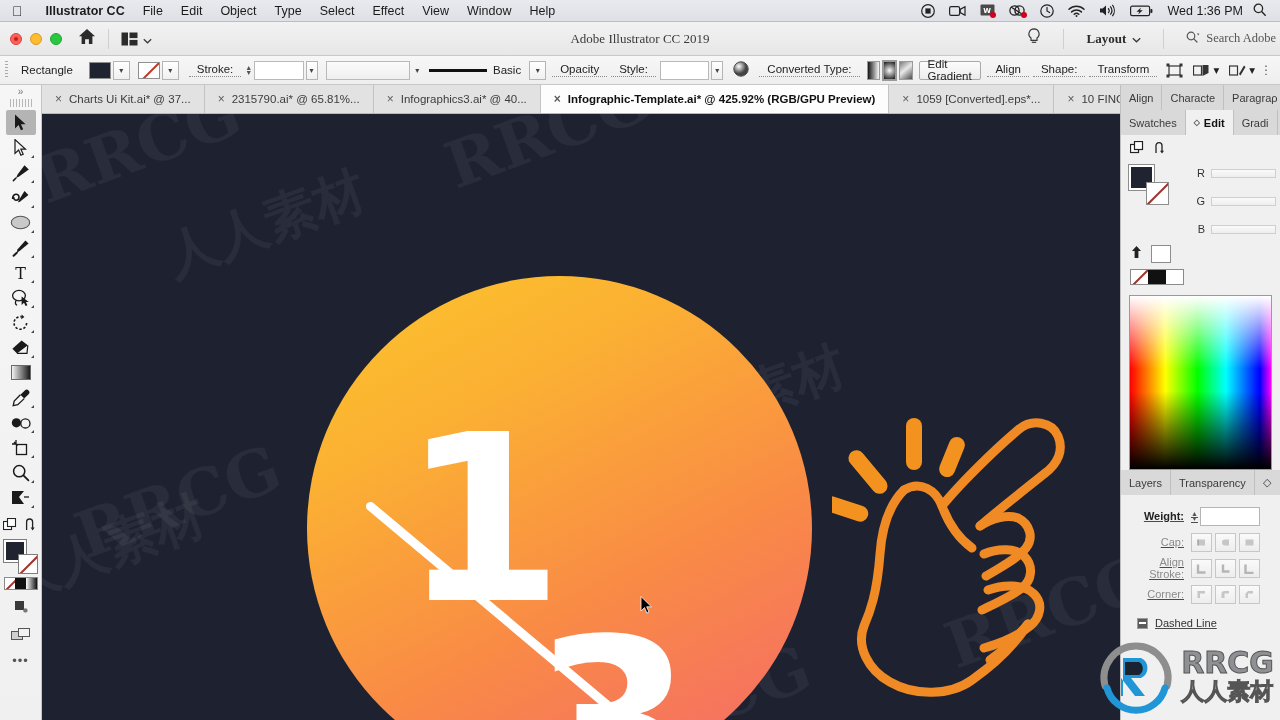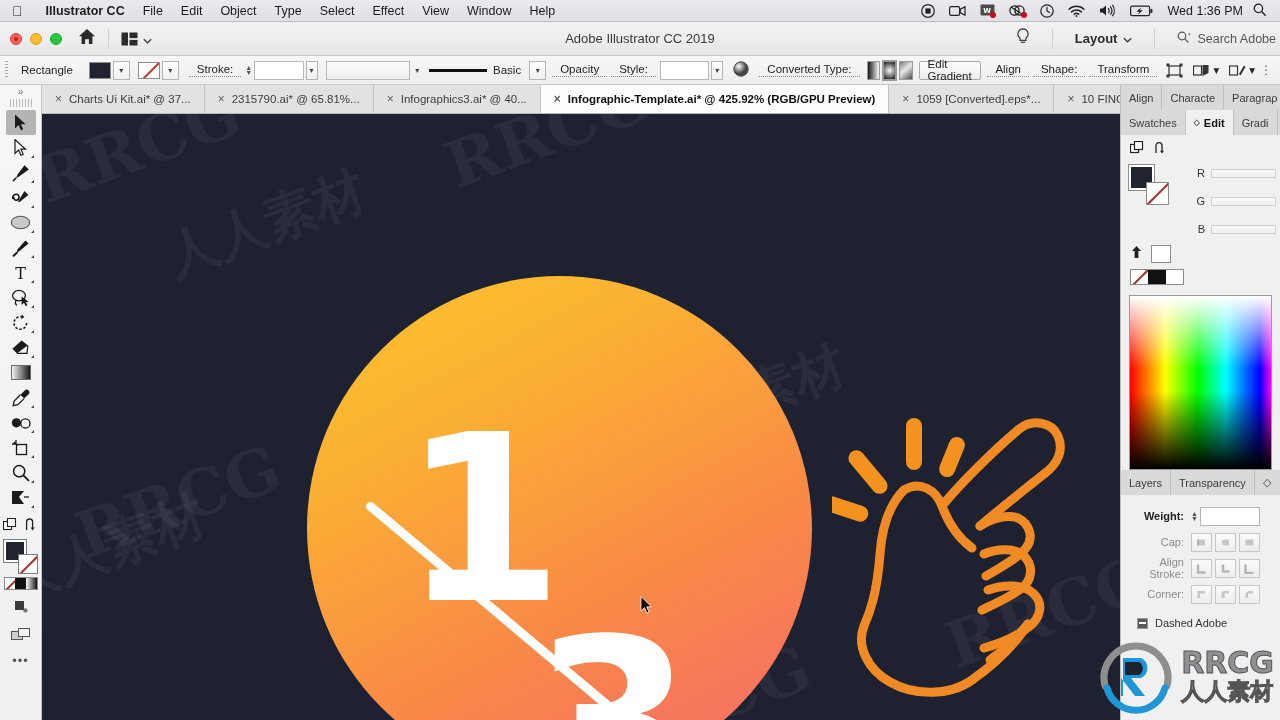--- a/index.html
+++ b/index.html
@@ -29,21 +29,21 @@
   .macbar .srch { margin-right: 8px; }
   .reddot { width: 6px; height: 6px; border-radius: 50%; background: #d0021b;
             position: absolute; right: -1px; bottom: -1px; }
   .icwrap { position: relative; display: inline-block; line-height: 0; }
 
   
   .titlebar {
     position: absolute; top: 22px; left: 0; width: 1280px; height: 34px;
     background: linear-gradient(#f2f2f2, #e7e7e7);
     border-bottom: 1px solid #c9c9c9;
-    display: flex; align-items: center;
+    display: flex; align-items: center; font-family: Liberation Serif, serif;
   }
   .traffic { display: flex; align-items: center; gap: 8px; padding-left: 10px; }
   .tl { width: 12px; height: 12px; border-radius: 50%; }
   .tl.r { background: #ff5f57; border: 1px solid #e0443e; }
   .tl.y { background: #febc2e; border: 1px solid #d89c26; }
   .tl.g { background: #28c840; border: 1px solid #1ea833; }
   .tl.r::after { content:''; display:block; width:4px; height:4px; border-radius:50%;
                  background:#b32620; margin:3px auto; }
   .homeicon { margin-left: 16px; }
   .tdiv { width: 1px; height: 20px; background: #cfcfcf; margin: 0 12px; }
@@ -226,21 +226,21 @@
   .rgbrow { display:flex; align-items:center; height:28px; }
   .rgbrow .lab { width: 26px; text-align:right; font-size:11px; color:#333; margin-right:6px; }
   .slider { flex:1; height:9px; background:linear-gradient(#fafafa,#eee); border:1px solid #cfcfcf; }
   .spectrum {
     margin: 10px 8px 0 8px; height: 175px; border: 1px solid #9a9a9a;
     background:
       linear-gradient(to bottom, rgba(255,255,255,1) 0%, rgba(255,255,255,0) 42%,
                       rgba(0,0,0,0) 55%, rgba(0,0,0,1) 100%),
       linear-gradient(to right, #ff0000 0%, #ffff00 25%, #00ff00 48%, #00ffff 68%, #0000ff 92%, #ff00ff 100%);
   }
-  .strokepanel { padding: 8px 14px 0 8px; font-size: 11px; color: #4a4a4a; }
+  .strokepanel { padding: 8px 14px 0 8px; font-size: 11px; color: #4a4a4a; text-decoration: underline; }
   .srow { display:flex; align-items:center; height: 26px; }
   .srow .slab { width: 62px; text-align:right; padding-right: 7px; color:#8b8b8b; }
   .srow .slab.on { color:#222; font-weight:bold; }
   .sbtn { width:21px; height:19px; border:1px solid #c7c7c7; background:linear-gradient(#fafafa,#ededed);
           margin-right:3px; display:flex; align-items:center; justify-content:center; }
   .wfield { display:flex; align-items:center; }
   .wfield .fld { width: 60px; height: 19px; border:1px solid #b5b5b5; background:#fff; }
   .dashrow { display:flex; align-items:center; gap:7px; padding: 10px 8px 0 8px; font-size:11px; color:#333; }
   .cbox { width:11px; height:11px; border:1px solid #9a9a9a; background:#5a5a5a;
           display:flex; align-items:center; justify-content:center; }
@@ -827,21 +827,21 @@
         <span class="sbtn">
           <svg width="13" height="11" viewBox="0 0 13 11">
               <path d="M2.5 9 V4.4 L5 2 H10 V4.6 H5 V9 Z" fill="#c6c6c6"></path>
             </svg>
         </span>
       </div>
       <div class="dashrow">
         <span class="cbox">
             <span class="dash"></span>
           </span>
-        <span>Dashed Adobe</span>
+        <span>Dashed Line</span>
       </div>
     </div>
   </div>
 
   <div class="rrcg">
     <svg width="78" height="78" viewBox="0 0 78 78">
       <path d="M8 50 A32 32 0 1 1 70 50" fill="none" stroke="#8e8e8e" stroke-width="7" stroke-linecap="round"></path>
       <path d="M10 52 A30 30 0 0 0 68 52" fill="none" stroke="#2196d6" stroke-width="7" stroke-linecap="round"></path>
       <path d="M26 22 H44 A11 11 0 0 1 44 42 H34 L48 60 H38 L24 42 V60 H26 V22 Z" fill="#2196d6"></path>
       <path d="M28 26 H42 A7.5 7.5 0 0 1 42 39 H28 Z" fill="#1b2330"></path>

